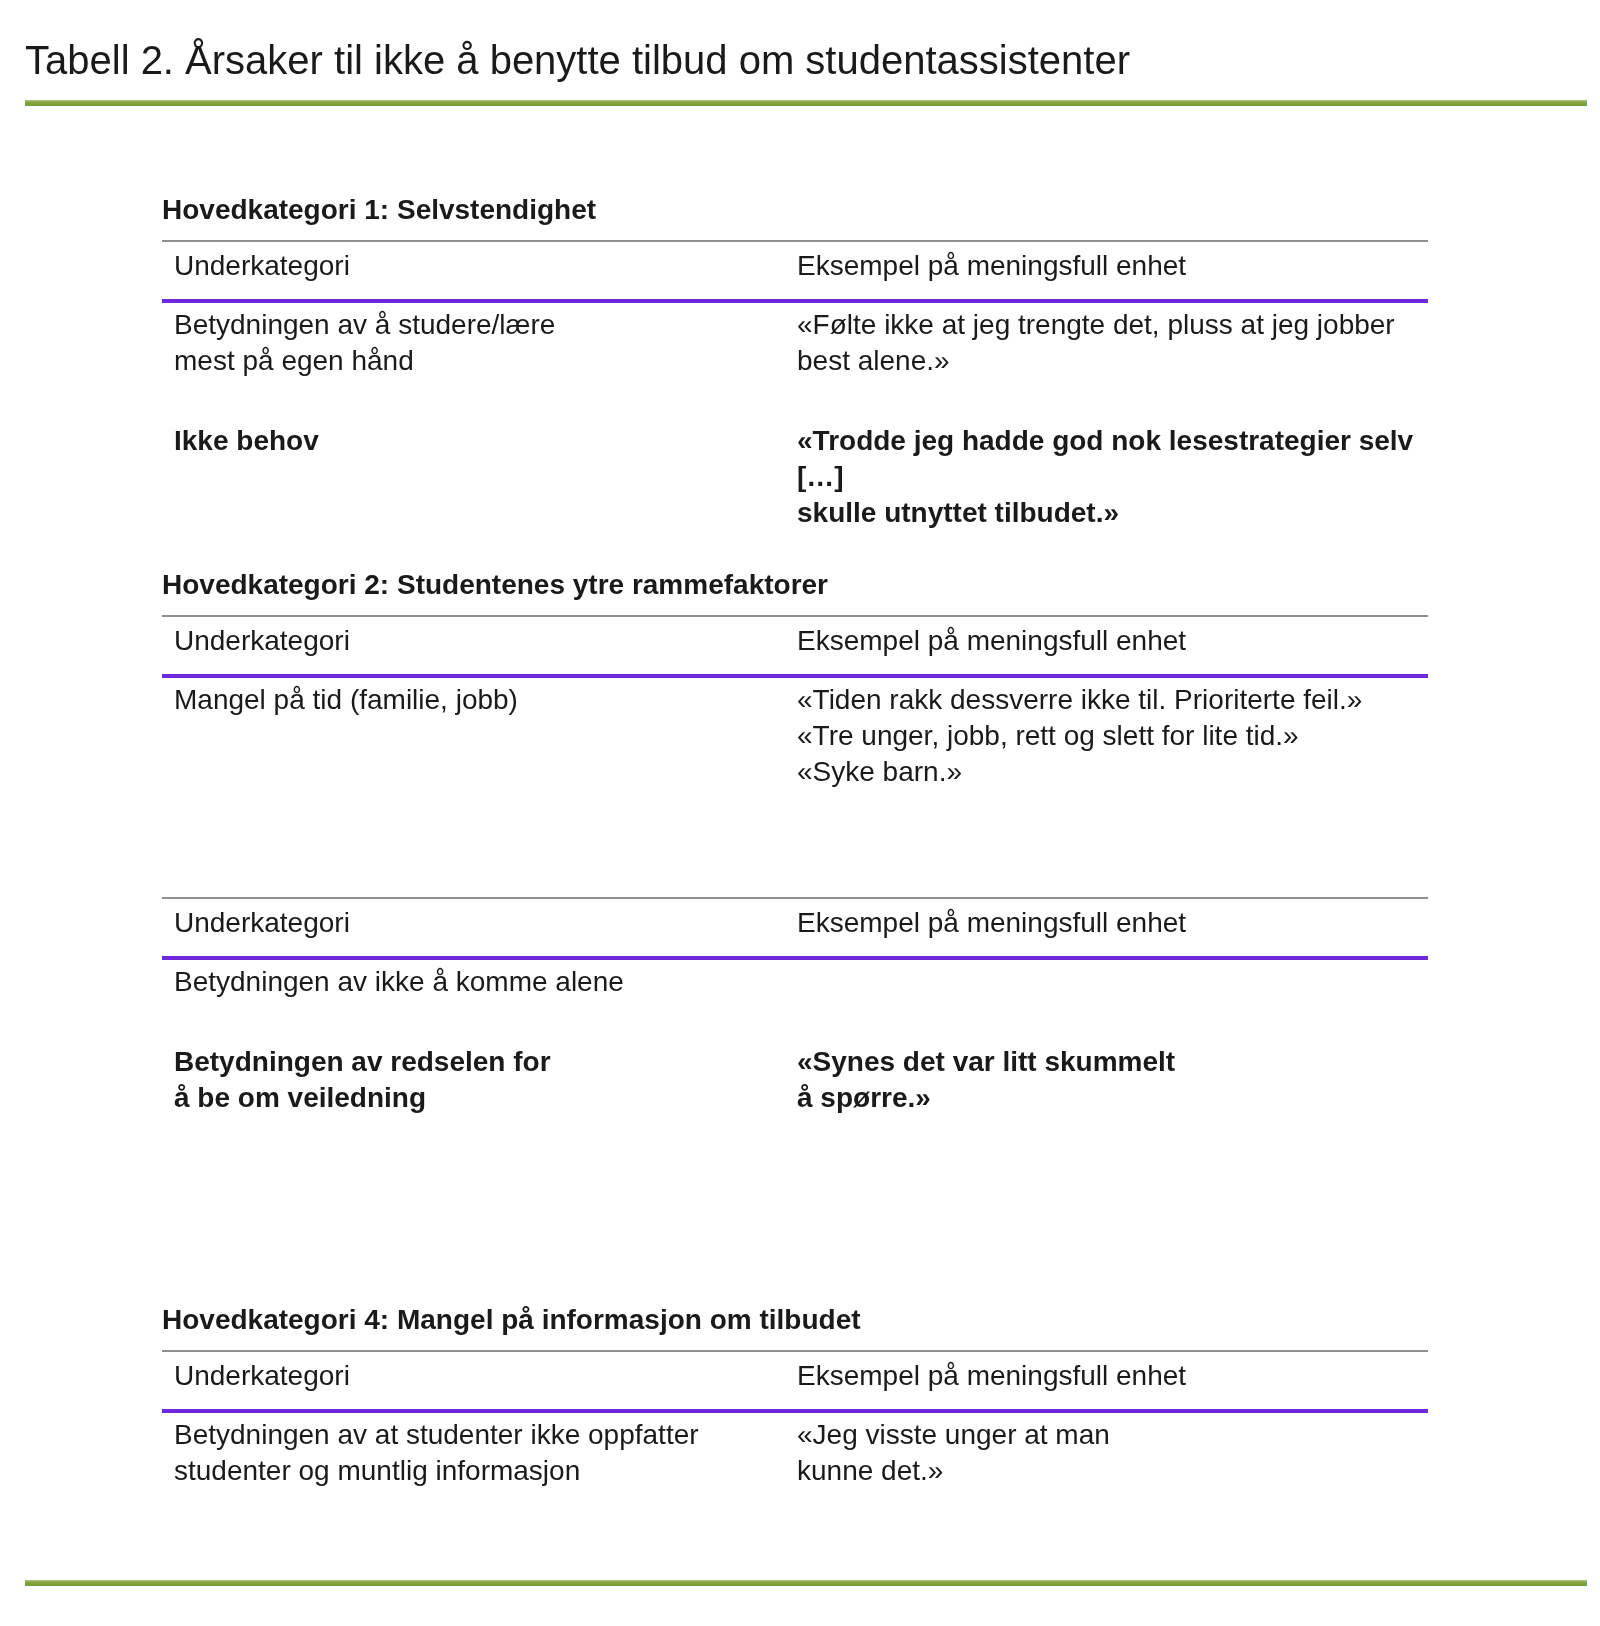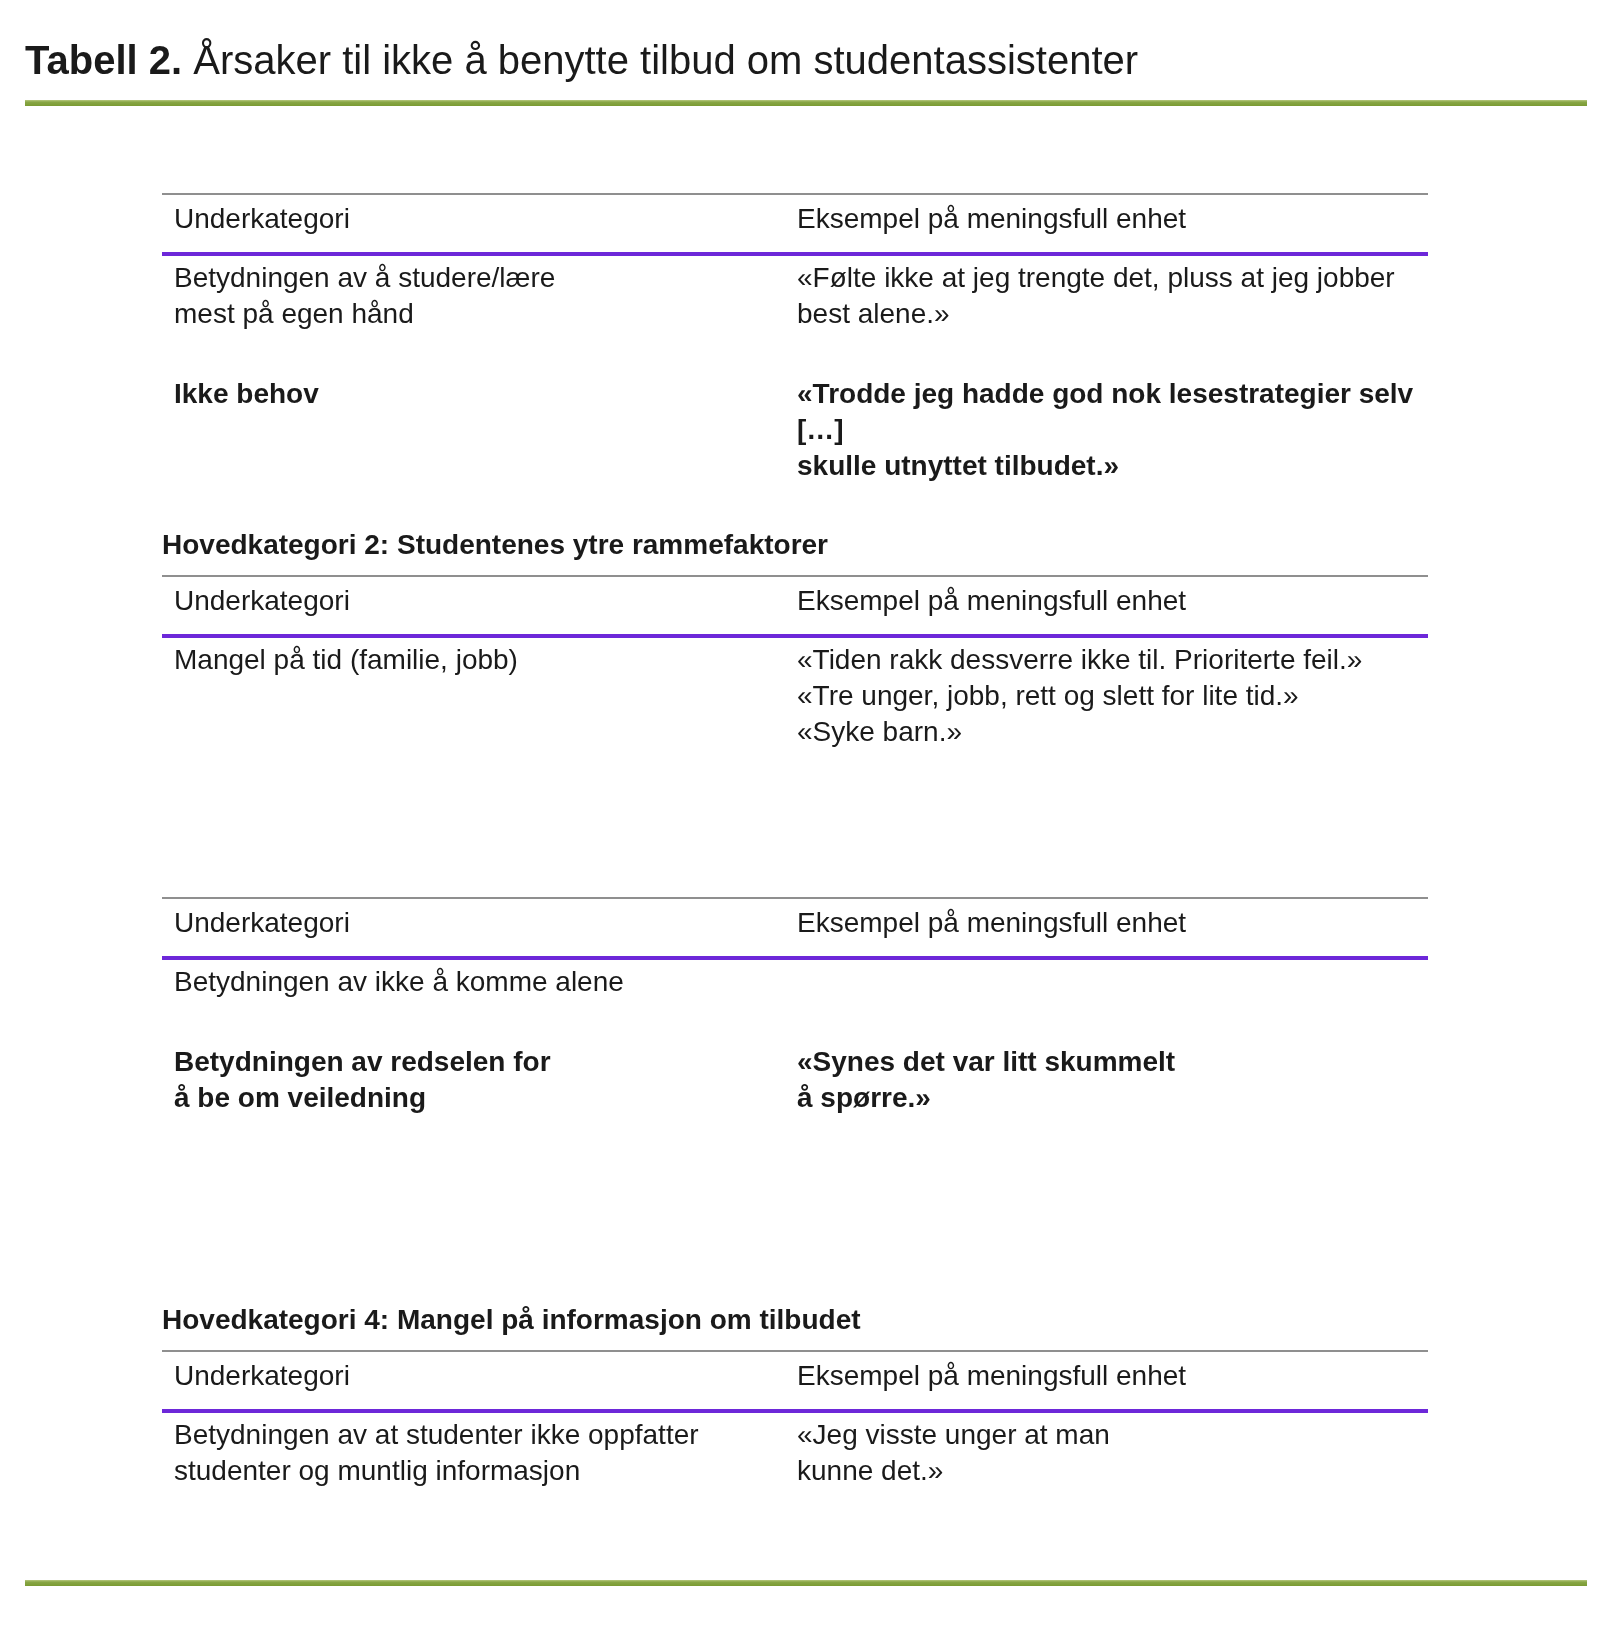--- a/index.html
+++ b/index.html
@@ -13,21 +13,21 @@
     overflow: hidden;
   }
   .page-title {
     position: absolute;
     left: 25px;
     top: 36px;
     font-size: 40px;
     line-height: 48px;
     white-space: nowrap;
   }
-  .title-prefix { font-weight: 700; text-align: center; }
+  .title-prefix { font-weight: 400; text-align: center; }
   .divider {
     position: absolute;
     left: 25px;
     width: 1562px;
     height: 6px;
     background: linear-gradient(to bottom, #b7c87f 0%, #88a645 35%, #7a9b33 100%);
   }
   .top-divider { top: 100px; }
   .bottom-divider { top: 1580px; }
   .section {
@@ -65,20 +65,21 @@
 </head>
 <body>
 
 <div class="page-title">
   <span class="title-prefix">Tabell 2.</span><span> Årsaker til ikke å benytte tilbud om studentassistenter</span>
 </div>
 
 <div class="divider top-divider"></div>
 
 <div class="section" style="top:193px">
+  <h3 class="section-heading">Hovedkategori 1: Selvstendighet</h3>
   <div class="tbl">
     <div class="header-row">
       <div class="col1">Underkategori</div>
       <div class="col2">Eksempel på meningsfull enhet</div>
     </div>
     <div class="rows">
       <div class="row">
         <div class="col1 cell">Betydningen av å studere/lære
 mest på egen hånd</div>
         <div class="col2 cell">«Følte ikke at jeg trengte det, pluss at jeg jobber
@@ -86,21 +87,21 @@
       </div>
       <div class="row">
         <div class="col1 cell">Ikke behov</div>
         <div class="col2 cell">«Trodde jeg hadde god nok lesestrategier selv […]
 skulle utnyttet tilbudet.»</div>
       </div>
     </div>
   </div>
 </div>
 
-<div class="section" style="top:528px">
+<div class="section" style="top:568px">
   <h3 class="section-heading">Hovedkategori 2: Studentenes ytre rammefaktorer</h3>
   <div class="tbl">
     <div class="header-row">
       <div class="col1">Underkategori</div>
       <div class="col2">Eksempel på meningsfull enhet</div>
     </div>
     <div class="rows">
       <div class="row">
         <div class="col1 cell">Mangel på tid (familie, jobb)</div>
         <div class="col2 cell">«Tiden rakk dessverre ikke til. Prioriterte feil.»

